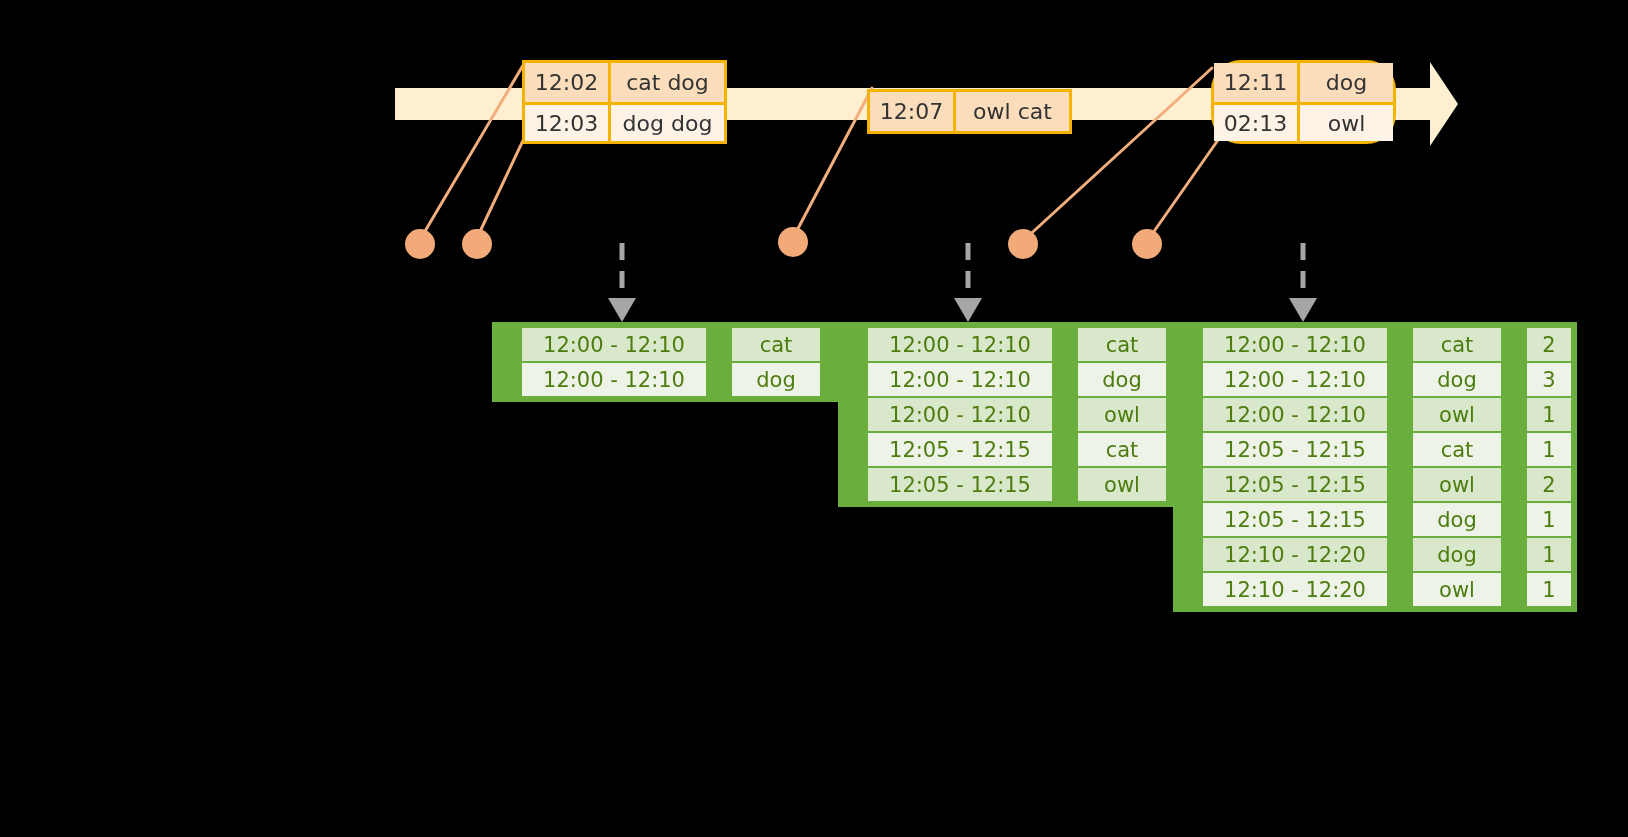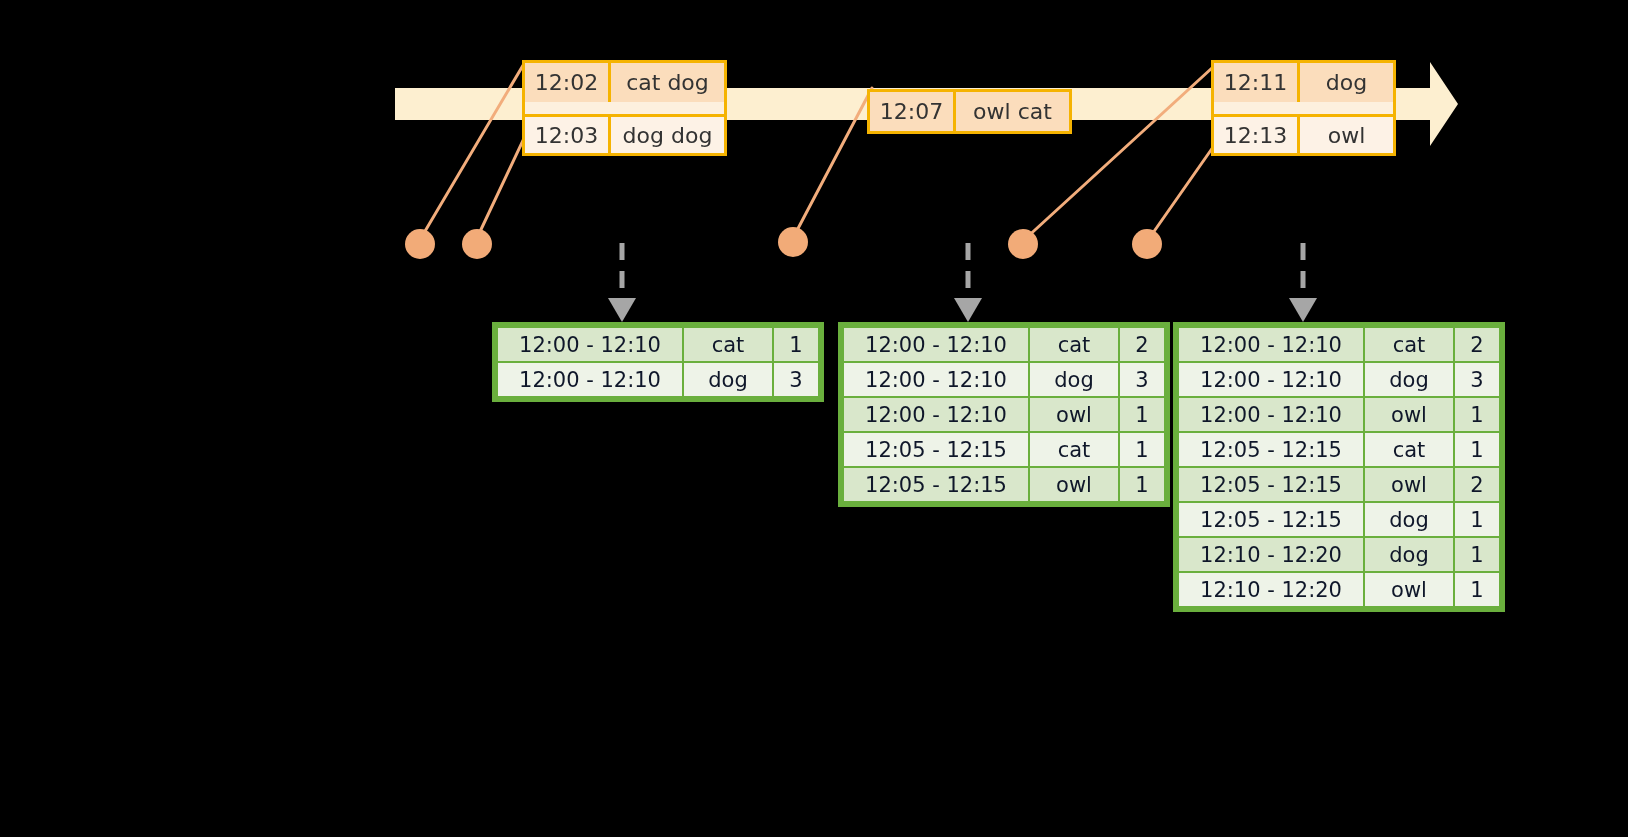--- a/index.html
+++ b/index.html
@@ -41,21 +41,20 @@
     flex-direction: column;
   }
   .event-row {
     display: flex;
     flex-direction: row;
     height: 39px;
     box-sizing: border-box;
   }
   .event-row + .event-row {
     border-top: 3px solid #f5b301;
-    margin-top: 12px;
   }
   .event-row.shade-a { background: #fbddbc; }
   .event-row.shade-b { background: #fdf2e6; }
   .event-time {
     width: 86px;
     box-sizing: border-box;
     border-right: 3px solid #f5b301;
     display: flex;
     align-items: center;
     justify-content: center;
@@ -90,23 +89,24 @@
     display: flex;
     flex-direction: row;
     height: 33px;
     gap: 2px;
   }
   .res-cell {
     display: flex;
     align-items: center;
     justify-content: center;
     font-size: 21px;
-    color: #0f172a;
+    color: #4d7c0f;
     box-sizing: border-box;
     white-space: nowrap;
+    margin-left: 24px;
   }
   .res-row.shade-a .res-cell { background: #d9e7cb; }
   .res-row.shade-b .res-cell { background: #eef3e8; }
   .res-window { width: 184px; }
   .res-key    { width: 88px; }
   .res-count  { width: 44px; }
 </style>
 </head>
 <body>
 
@@ -161,27 +161,27 @@
     </div>
   </div>
 
   <div class="event-group" style="left:867px; top:89px; width:205px;">
     <div class="event-row shade-a">
       <div class="event-time">12:07</div>
       <div class="event-words">owl cat</div>
     </div>
   </div>
 
-  <div class="event-group" style="left:1211px; top:60px; width:185px;">
+  <div class="event-group" style="left:1211px; top:60px; width:185px;border-radius:30px;">
     <div class="event-row shade-a">
       <div class="event-time">12:11</div>
       <div class="event-words">dog</div>
     </div>
     <div class="event-row shade-b">
-      <div class="event-time">12:13</div>
+      <div class="event-time">02:13</div>
       <div class="event-words">owl</div>
     </div>
   </div>
 
   <div class="result-table" style="left:492px; top:322px;">
     <div class="res-row shade-a">
       <div class="res-cell res-window">12:00 - 12:10</div>
       <div class="res-cell res-key">cat</div>
       <div class="res-cell res-count">1</div>
     </div>

